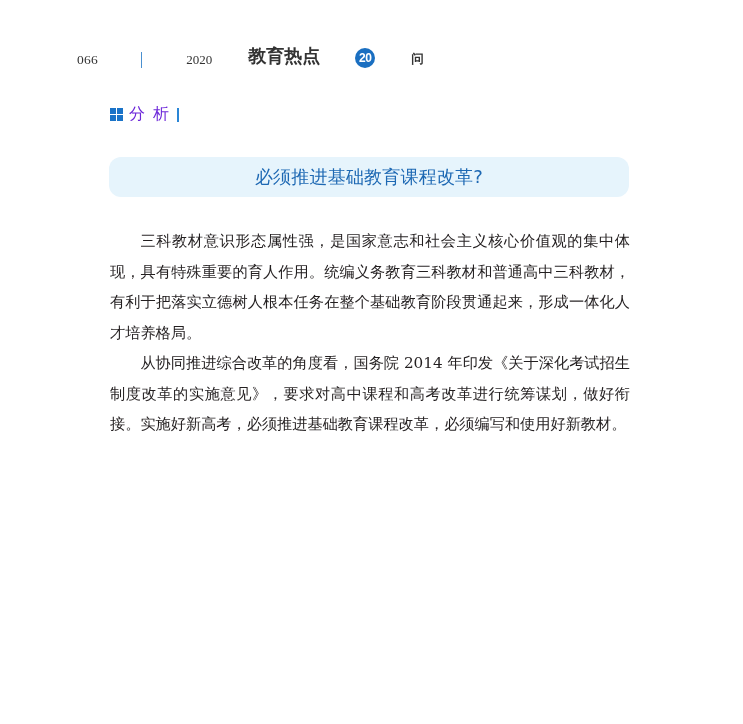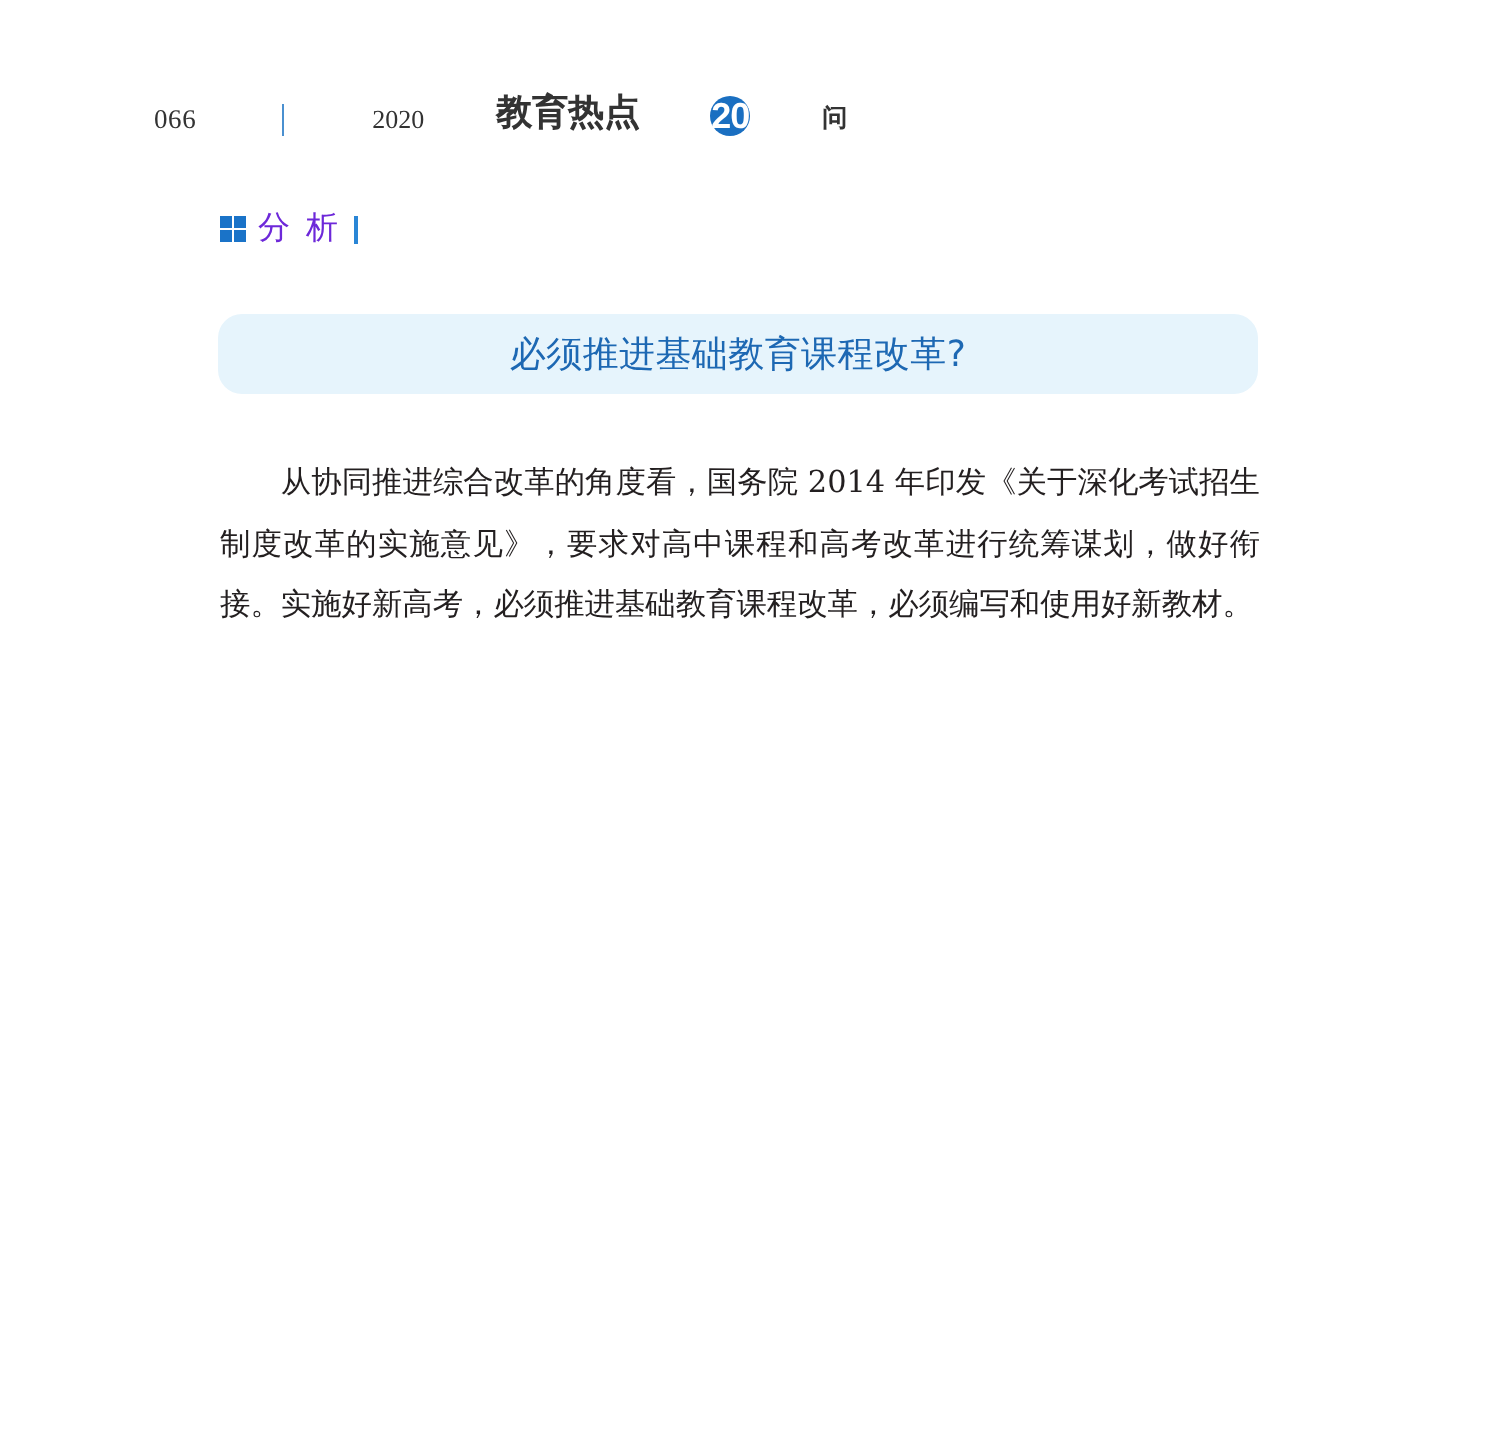--- a/index.html
+++ b/index.html
@@ -10,21 +10,21 @@
   .header {
     position: absolute; left: 77px; top: 48px; height: 20px;
     display: flex; align-items: flex-end; font-size: 13px; color: #333; gap: 32px;
   }
   .page-num { font-family: "Liberation Serif", serif; font-size: 13.5px; letter-spacing: 0.3px; }
   .header-sep { width: 1px; height: 16px; background: #4a90d0; margin: 0 12px 0 11px; }
   .series-year { font-family: "Liberation Serif", serif; font-size: 13px; }
   .series-name { font-size: 18px; font-weight: bold; margin-left: 4px; }
   .badge {
     width: 20px; height: 20px; border-radius: 50%; background: #1a6fc1; color: #fff;
-    font-family: "Liberation Sans", sans-serif; font-size: 18px; font-weight: bold;
+    font-family: "Liberation Sans", sans-serif; font-size: 12px; font-weight: bold;
     display: flex; align-items: center; justify-content: center; margin: 0 4px 0 3px; letter-spacing: -0.5px;
   }
   .series-suffix { font-size: 12.5px; font-weight: bold; }
 
   .section-heading {
     position: absolute; left: 110px; top: 104px; display: flex; align-items: center;
     font-family: Liberation Mono, monospace; font-size: 16px; color: #6d28d9;
   }
   .grid-icon {
     width: 13px; height: 13px; display: grid; grid-template-columns: 6px 6px; grid-template-rows: 6px 6px;
@@ -70,14 +70,15 @@
   </span>
   <span class="section-label">分析</span>
   <span class="section-bar"></span>
 </div>
 
 <div class="title-banner">
   <span class="title-text">必须推进基础教育课程改革?</span>
 </div>
 
 <div class="body-text">
+  <p>三科教材意识形态属性强，是国家意志和社会主义核心价值观的集中体现，具有特殊重要的育人作用。统编义务教育三科教材和普通高中三科教材，有利于把落实立德树人根本任务在整个基础教育阶段贯通起来，形成一体化人才培养格局。</p>
   <p>从协同推进综合改革的角度看，国务院 2014 年印发《关于深化考试招生制度改革的实施意见》，要求对高中课程和高考改革进行统筹谋划，做好衔接。实施好新高考，必须推进基础教育课程改革，必须编写和使用好新教材。</p>
 </div>
 
 </body></html>

